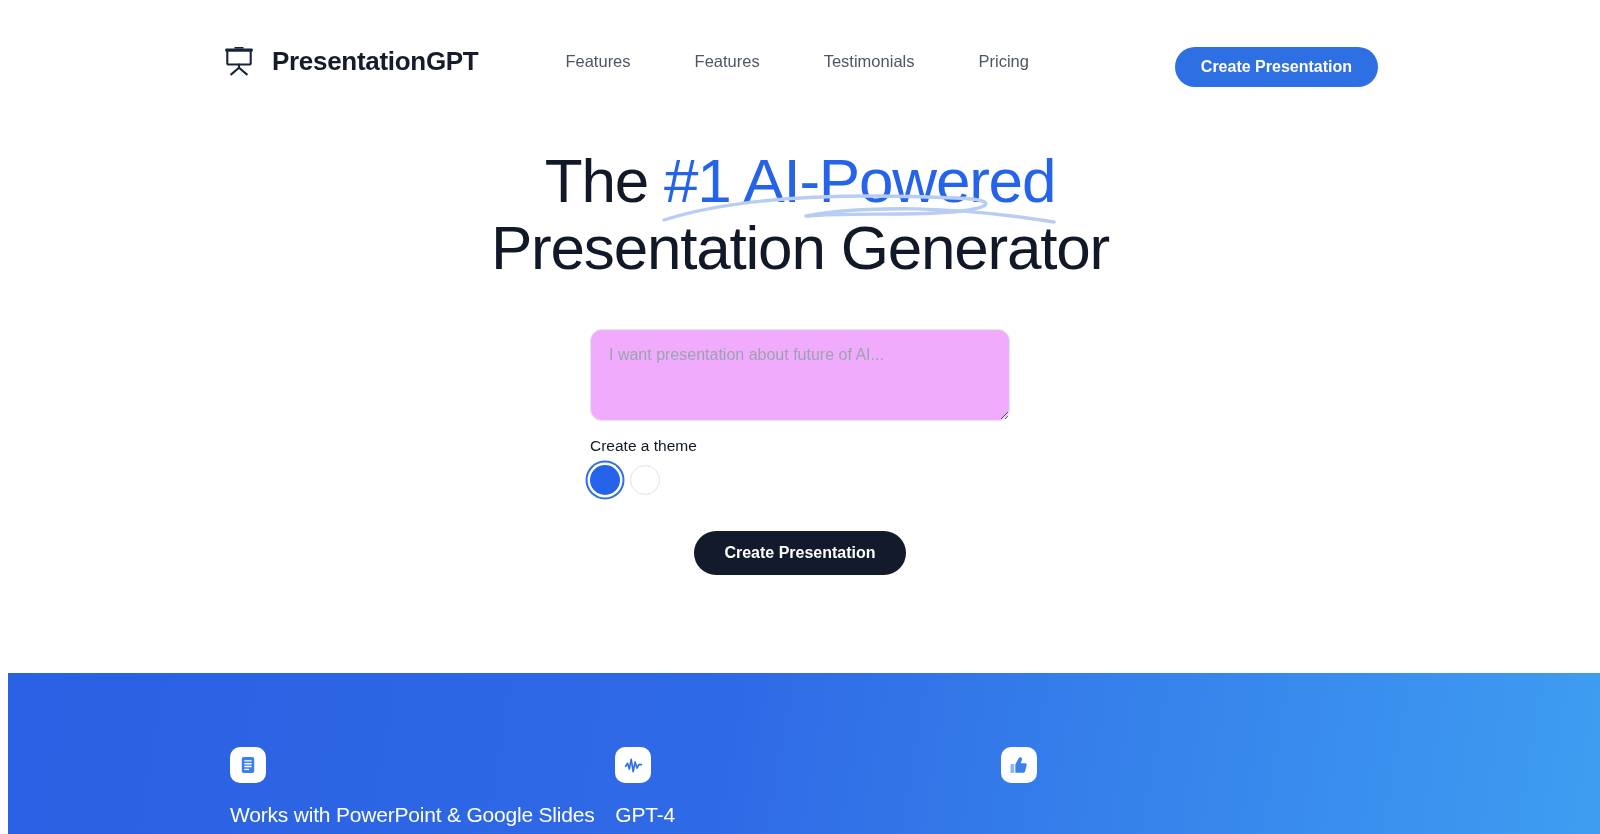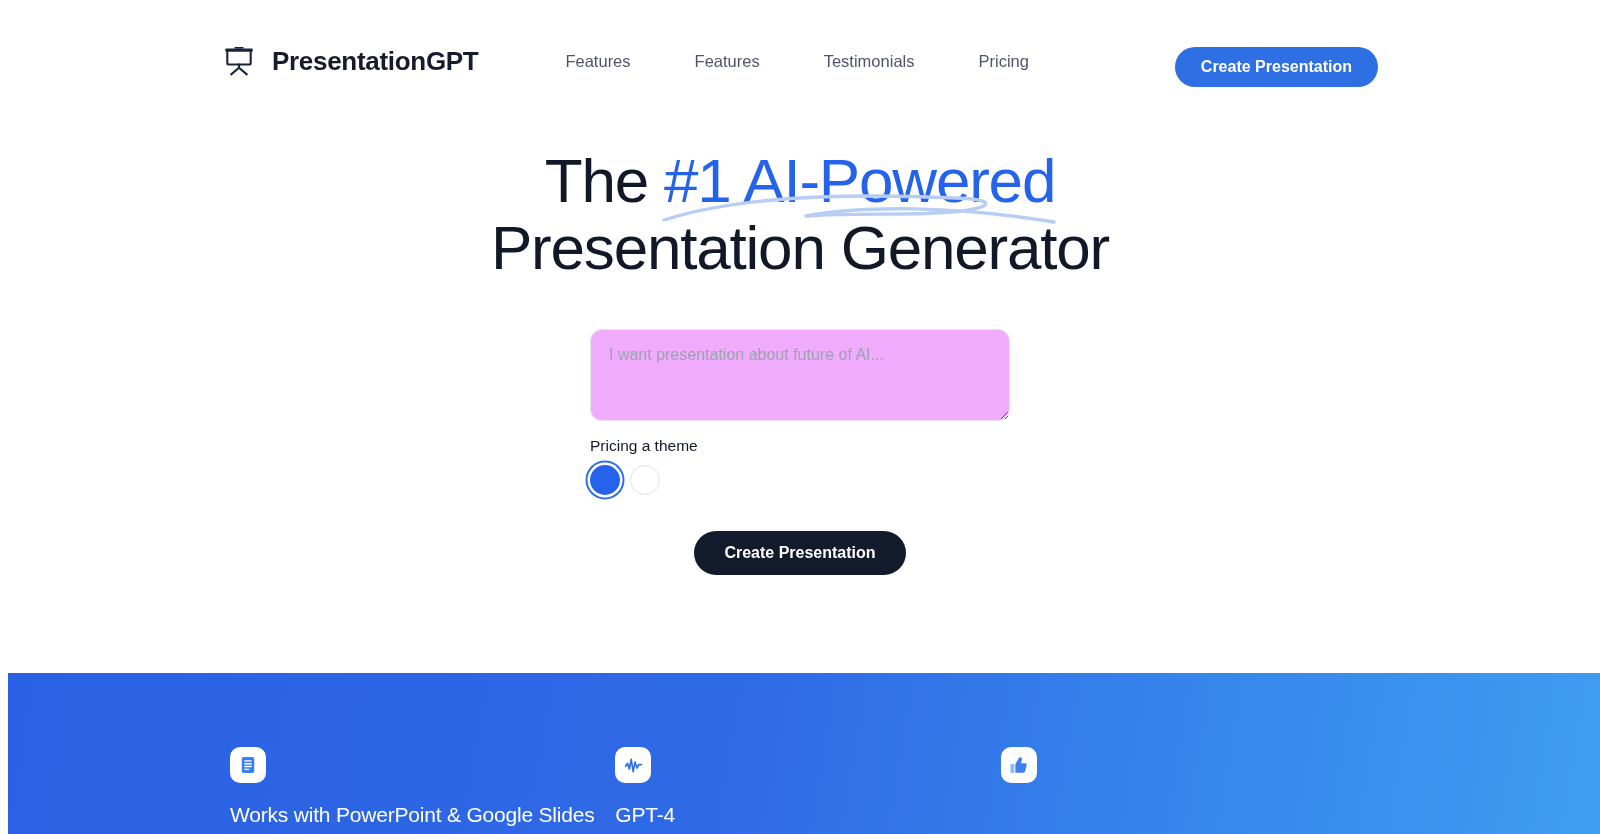--- a/index.html
+++ b/index.html
@@ -227,21 +227,21 @@
     <svg class="swoosh" viewBox="0 0 405 48">
       <path d="M8 34 C 70 14, 170 6, 300 12 C 330 13, 340 18, 318 23 C 280 31, 195 26, 152 30" fill="none" stroke="#b7cdf3" stroke-width="3.4" stroke-linecap="round"></path>
       <path d="M150 30 C 210 19, 300 20, 398 36" fill="none" stroke="#b7cdf3" stroke-width="3.4" stroke-linecap="round"></path>
     </svg>
   </h1>
 
 
   <div class="form-wrap">
     <textarea class="prompt-box" placeholder="I want presentation about future of AI..." style=""></textarea>
 
-    <div class="theme-label">Pricing a theme</div>
+    <div class="theme-label">Create a theme</div>
 
     <div class="swatches">
       <div class="swatch swatch-blue"></div>
       <div class="swatch swatch-white"></div>
     </div>
 
     <div class="submit-row">
       <button class="submit-btn">Create Presentation</button>
     </div>
   </div>

